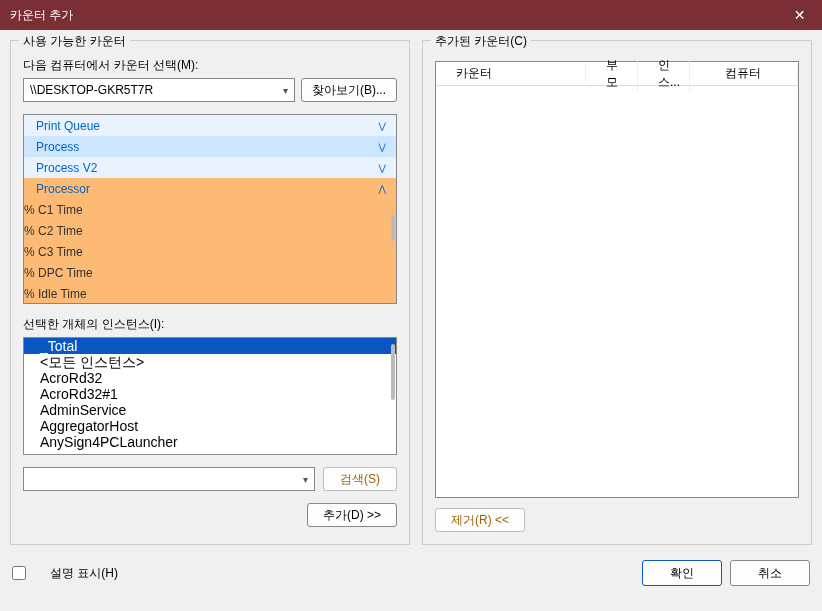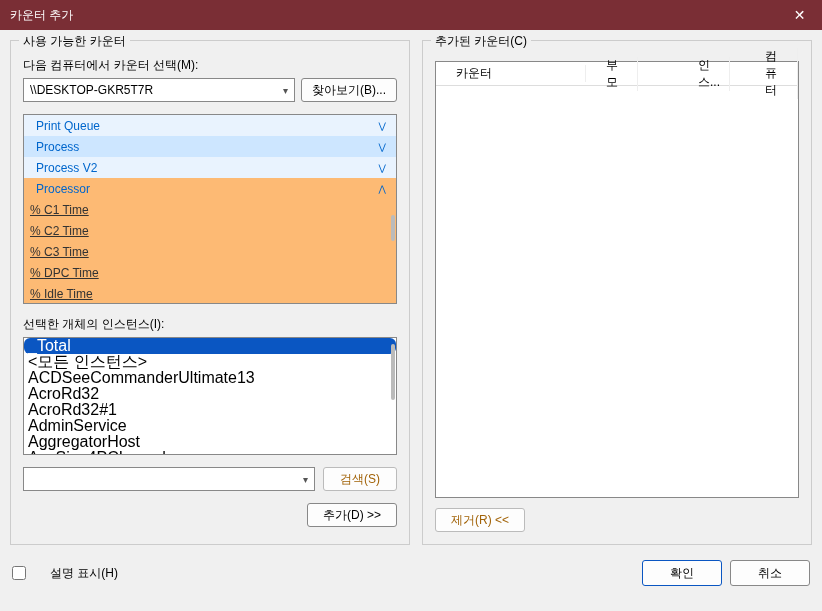--- a/index.html
+++ b/index.html
@@ -92,47 +92,47 @@
     .tree-inner { position: relative; }
     .tree-item {
       display: flex;
       align-items: center;
       justify-content: space-between;
       height: 21px;
       padding: 0 10px 0 12px;
       color: #0066cc;
       cursor: pointer;
     }
-    .tree-item.leaf { color: #333; padding-left: 6px; text-decoration: underline; }
+    .tree-item.leaf { color: #333; padding-left: 0; }
     .tree-item.sel { background: #cde6ff; }
     .tree-item.partial { background: #e9f3fe; }
     .tree-chev { font-size: 9px; color: #0066cc; }
     .list-box {
       margin-top: 4px;
       border: 1px solid #888;
       background: white;
       height: 118px;
       overflow: hidden;
       position: relative;
     }
-    .list-item { padding: 0 4px; height: 16px; line-height: 16px; font-size: 16px; cursor: pointer; border-radius: 6px; }
+    .list-item { padding: 0 16px; height: 16px; line-height: 16px; font-size: 14px; cursor: pointer; }
     .list-item.selected { background: #0a56c2; color: white; }
     .scroll-thumb { position: absolute; right: 1px; top: 6px; width: 4px; height: 56px; background: #bbb; border-radius: 2px; }
     .scroll-thumb2 { position: absolute; right: 1px; top: 100px; width: 4px; height: 26px; background: #bbb; border-radius: 2px; }
     .search-row { display:flex; gap:8px; margin-top: 12px; }
     .add-row { display:flex; justify-content: flex-end; margin-top: 12px; }
     .table-box {
       border: 1px solid #888;
       background: white;
       flex:1;
       margin-top: 10px;
     }
     .thead { display:flex; border-bottom: 1px solid #ddd; height: 24px; align-items: center; font-size: 12px;}
     .th { padding: 0 20px; border-right: 1px solid #eee; }
-    .th1 { width: 150px; } .th2 { width: 52px; } .th3 { width: 52px; margin-left: 40px; } .th4 { flex:1;margin-left:15px; }
+    .th1 { width: 150px; } .th2 { width: 52px; } .th3 { width: 52px; } .th4 { flex:1;margin-left:15px; }
     .remove-row { margin-top: 10px; }
     .bottom {
       padding: 0 12px;
       display: flex;
       align-items: center;
       justify-content: space-between;
       height: 36px;
     }
     .checkbox { display:flex; align-items:center; gap:24px; }
     .checkbox input { width: 14px; height: 14px; }
@@ -185,21 +185,20 @@
           <div class="tree-item leaf">% Idle Time</div>
         </div>
       <div class="scroll-thumb2"></div>
     </div>
 
     <label class="label" style="margin-top:12px">선택한 개체의 인스턴스(I):</label>
     <div class="list-box">
       <div id="instances-inner">
           <div class="list-item selected">_Total</div>
           <div class="list-item">&lt;모든 인스턴스&gt;</div>
-          <div class="list-item">ACDSeeCommanderUltimate13</div>
           <div class="list-item">AcroRd32</div>
           <div class="list-item">AcroRd32#1</div>
           <div class="list-item">AdminService</div>
           <div class="list-item">AggregatorHost</div>
           <div class="list-item">AnySign4PCLauncher</div>
         </div>
       <div class="scroll-thumb"></div>
     </div>
 
     <div class="search-row">

